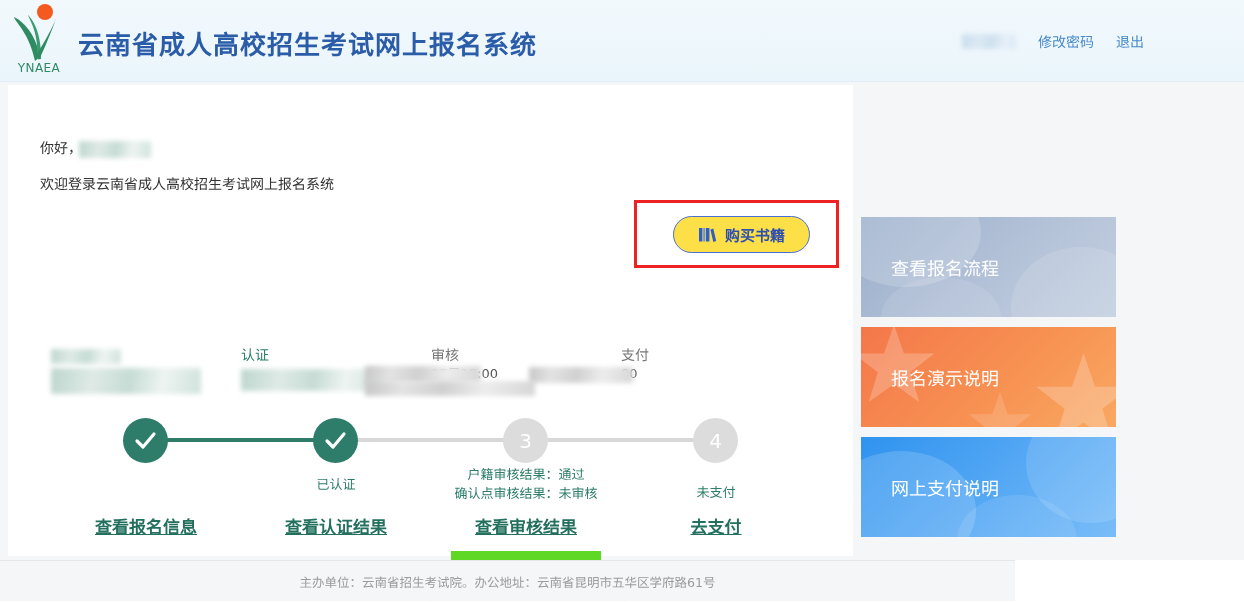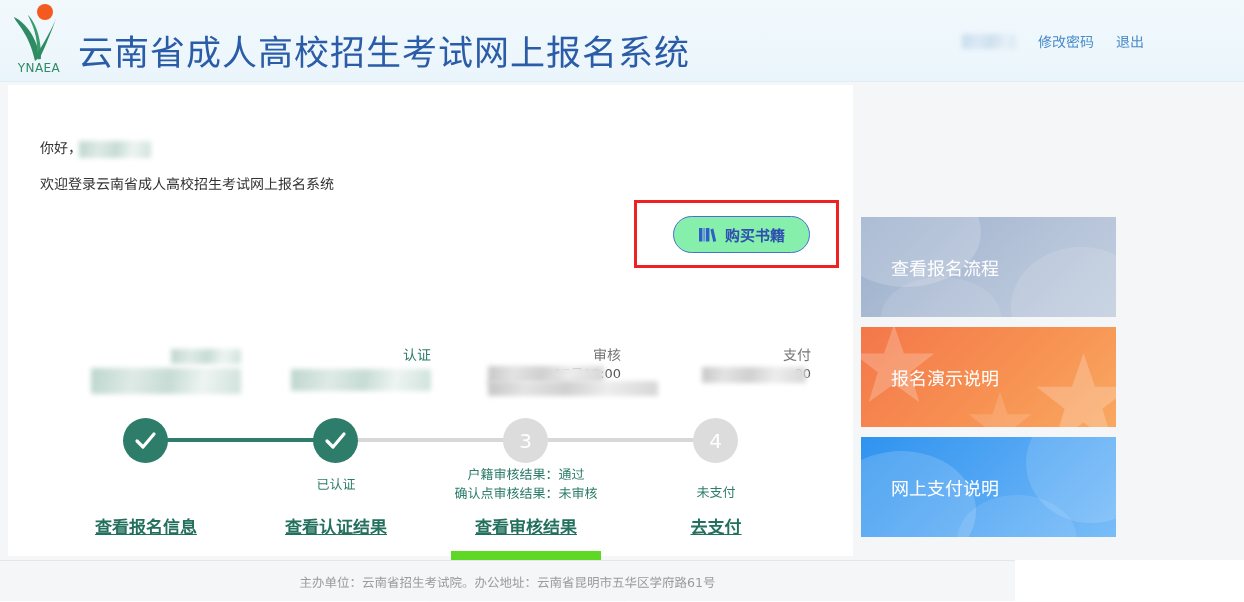--- a/index.html
+++ b/index.html
@@ -27,22 +27,22 @@
     top: 3px;
     width: 62px;
     height: 72px;
   }
   .logo-svg { display: block; }
 
   .site-title {
     position: absolute;
     left: 78px;
     top: 24px;
-    font-size: 35px;
-    font-weight: normal;
+    font-size: 26px;
+    font-weight: bold;
     letter-spacing: 1px;
     color: #2b5ca8;
     white-space: nowrap;
   }
 
   .header-links {
     position: absolute;
     right: 100px;
     top: 31px;
     display: flex;
@@ -132,21 +132,21 @@
   }
 
   .buy-books-btn {
     position: absolute;
     left: 665px;
     top: 131px;
     width: 137px;
     height: 37px;
     border: 1px solid #4a6fd4;
     border-radius: 19px;
-    background: #86efac;
+    background: #fde047;
     display: flex;
     align-items: center;
     justify-content: center;
     gap: 8px;
     cursor: pointer;
   }
   .buy-books-label {
     font-size: 15px;
     color: #2f4fb0;
     font-weight: bold;
@@ -159,21 +159,21 @@
     left: 0;
     top: 260px;
     width: 845px;
     height: 200px;
   }
 
   .step-col {
     position: absolute;
     top: 0;
     width: 190px;
-    text-align: right;
+    text-align: left;
   }
   .step-col.s1 { left: 43px; }
   .step-col.s2 { left: 233px; }
   .step-col.s3 { left: 423px; }
   .step-col.s4 { left: 613px; }
 
   .step-title {
     font-size: 14px;
     color: #2d7d6a;
     height: 20px;

